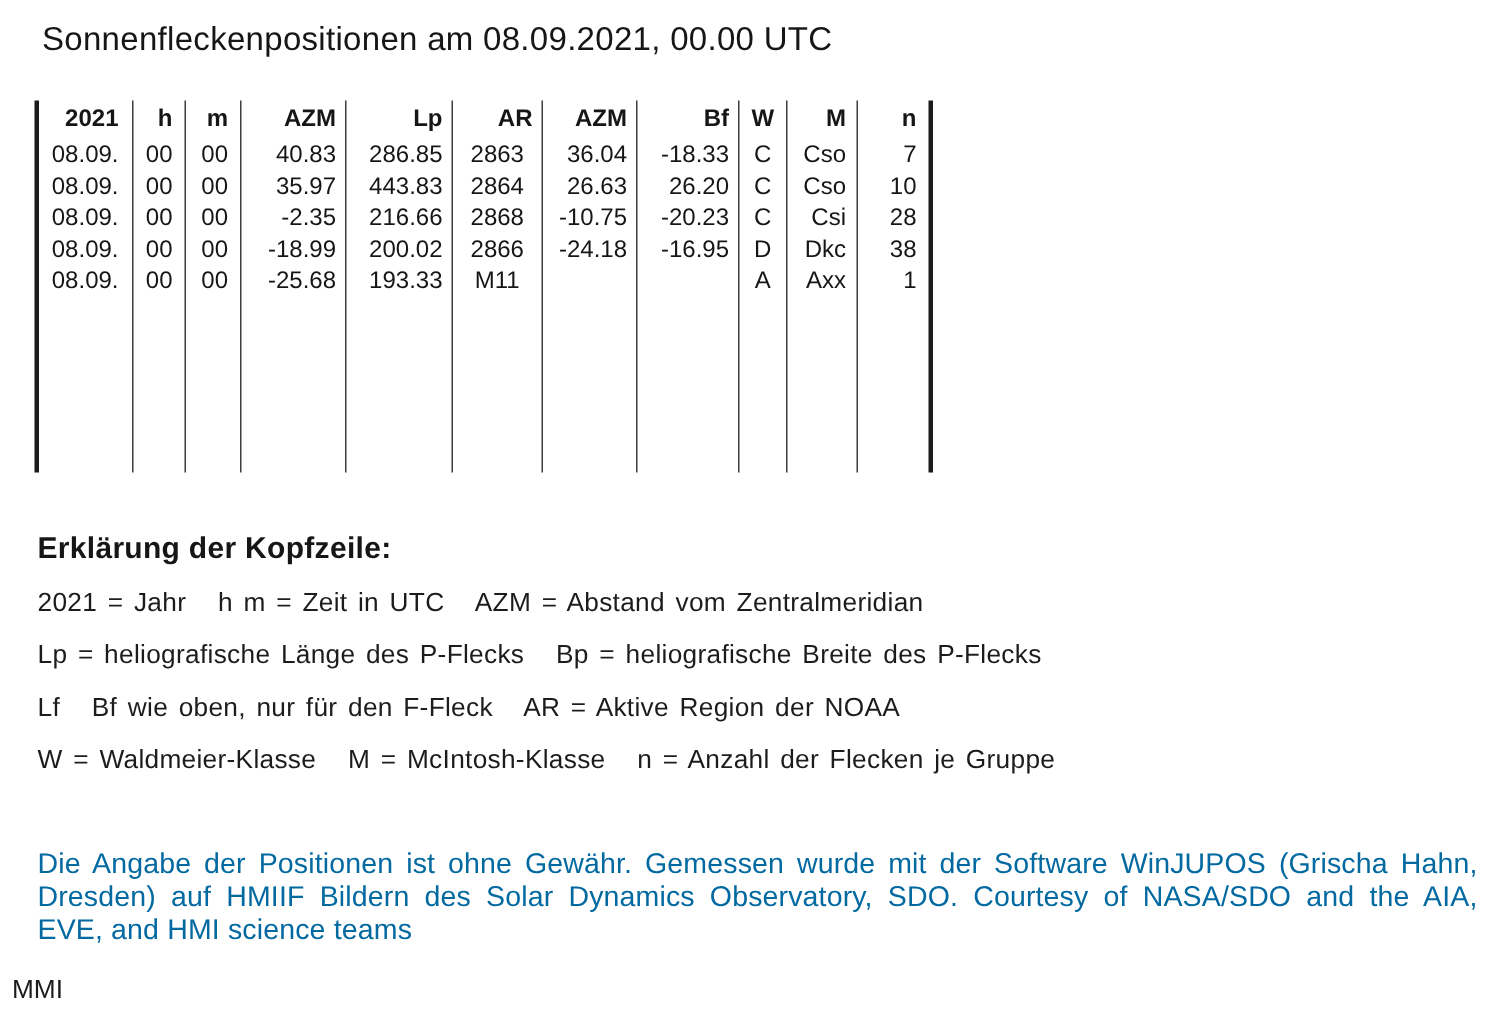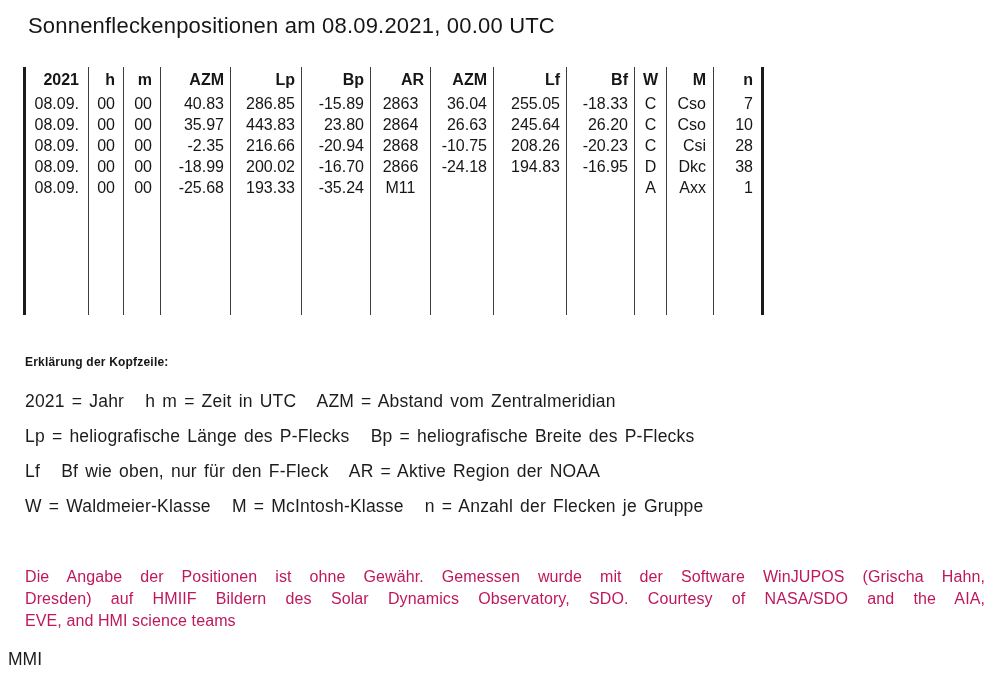--- a/index.html
+++ b/index.html
@@ -37,31 +37,31 @@
   .c6{width:60px}  .c6 .dc{text-align:center; padding-right:0}
   .c7{width:63px}
   .c8{width:73px}
   .c9{width:68px}
   .c10{width:32px} .c10 .hc,.c10 .dc{text-align:center; padding-right:0}
   .c11{width:47px} .c11 .hc,.c11 .dc{padding-right:7px}
   .c12{width:47px} .c12 .hc,.c12 .dc{padding-right:8px}
   
   .expl-h {
     position:absolute; left:25px; top:355px;
-    font-size:12px; font-weight:bold; letter-spacing:0.2px; white-space:nowrap;
+    font-size:20px; font-weight:bold; letter-spacing:0.2px; white-space:nowrap;
   }
   .el {
     position:absolute; left:25px; font-size:17.5px;
     letter-spacing:0.2px; word-spacing:2px; white-space:pre; color:#1c1c1c;
   }
   #el0{top:391px} #el1{top:426px} #el2{top:461px} #el3{top:496px}
   
   .footer {
     position:absolute; left:25px; top:566px; width:960px;
-    font-size:16px; line-height:22px; letter-spacing:0.1px; color:#be185d;
+    font-size:19px; line-height:22px; letter-spacing:0.1px; color:#0369a1;
   }
   .fl { text-align:justify; text-align-last:justify; }
   .fl-last { text-align:center; text-align-last:left; }
   .sig { position:absolute; left:8px; top:649px; font-size:17.5px; color:#1c1c1c; }
 </style>
 </head>
 <body>
 
 <div class="title">Sonnenfleckenpositionen am 08.09.2021, 00.00 UTC</div>
 
@@ -99,50 +99,34 @@
     <div class="dc">-25.68</div>
   </div>
   <div class="col c4">
     <div class="hc">Lp</div>
     <div class="dc">286.85</div>
     <div class="dc">443.83</div>
     <div class="dc">216.66</div>
     <div class="dc">200.02</div>
     <div class="dc">193.33</div>
   </div>
-  <div class="col c5">
-    <div class="hc">Bp</div>
-    <div class="dc">-15.89</div>
-    <div class="dc">23.80</div>
-    <div class="dc">-20.94</div>
-    <div class="dc">-16.70</div>
-    <div class="dc">-35.24</div>
-  </div>
   <div class="col c6">
     <div class="hc">AR</div>
     <div class="dc">2863</div>
     <div class="dc">2864</div>
     <div class="dc">2868</div>
     <div class="dc">2866</div>
     <div class="dc">M11</div>
   </div>
   <div class="col c7">
     <div class="hc">AZM</div>
     <div class="dc">36.04</div>
     <div class="dc">26.63</div>
     <div class="dc">-10.75</div>
     <div class="dc">-24.18</div>
-    <div class="dc"></div>
-  </div>
-  <div class="col c8">
-    <div class="hc">Lf</div>
-    <div class="dc">255.05</div>
-    <div class="dc">245.64</div>
-    <div class="dc">208.26</div>
-    <div class="dc">194.83</div>
     <div class="dc"></div>
   </div>
   <div class="col c9">
     <div class="hc">Bf</div>
     <div class="dc">-18.33</div>
     <div class="dc">26.20</div>
     <div class="dc">-20.23</div>
     <div class="dc">-16.95</div>
     <div class="dc"></div>
   </div>

